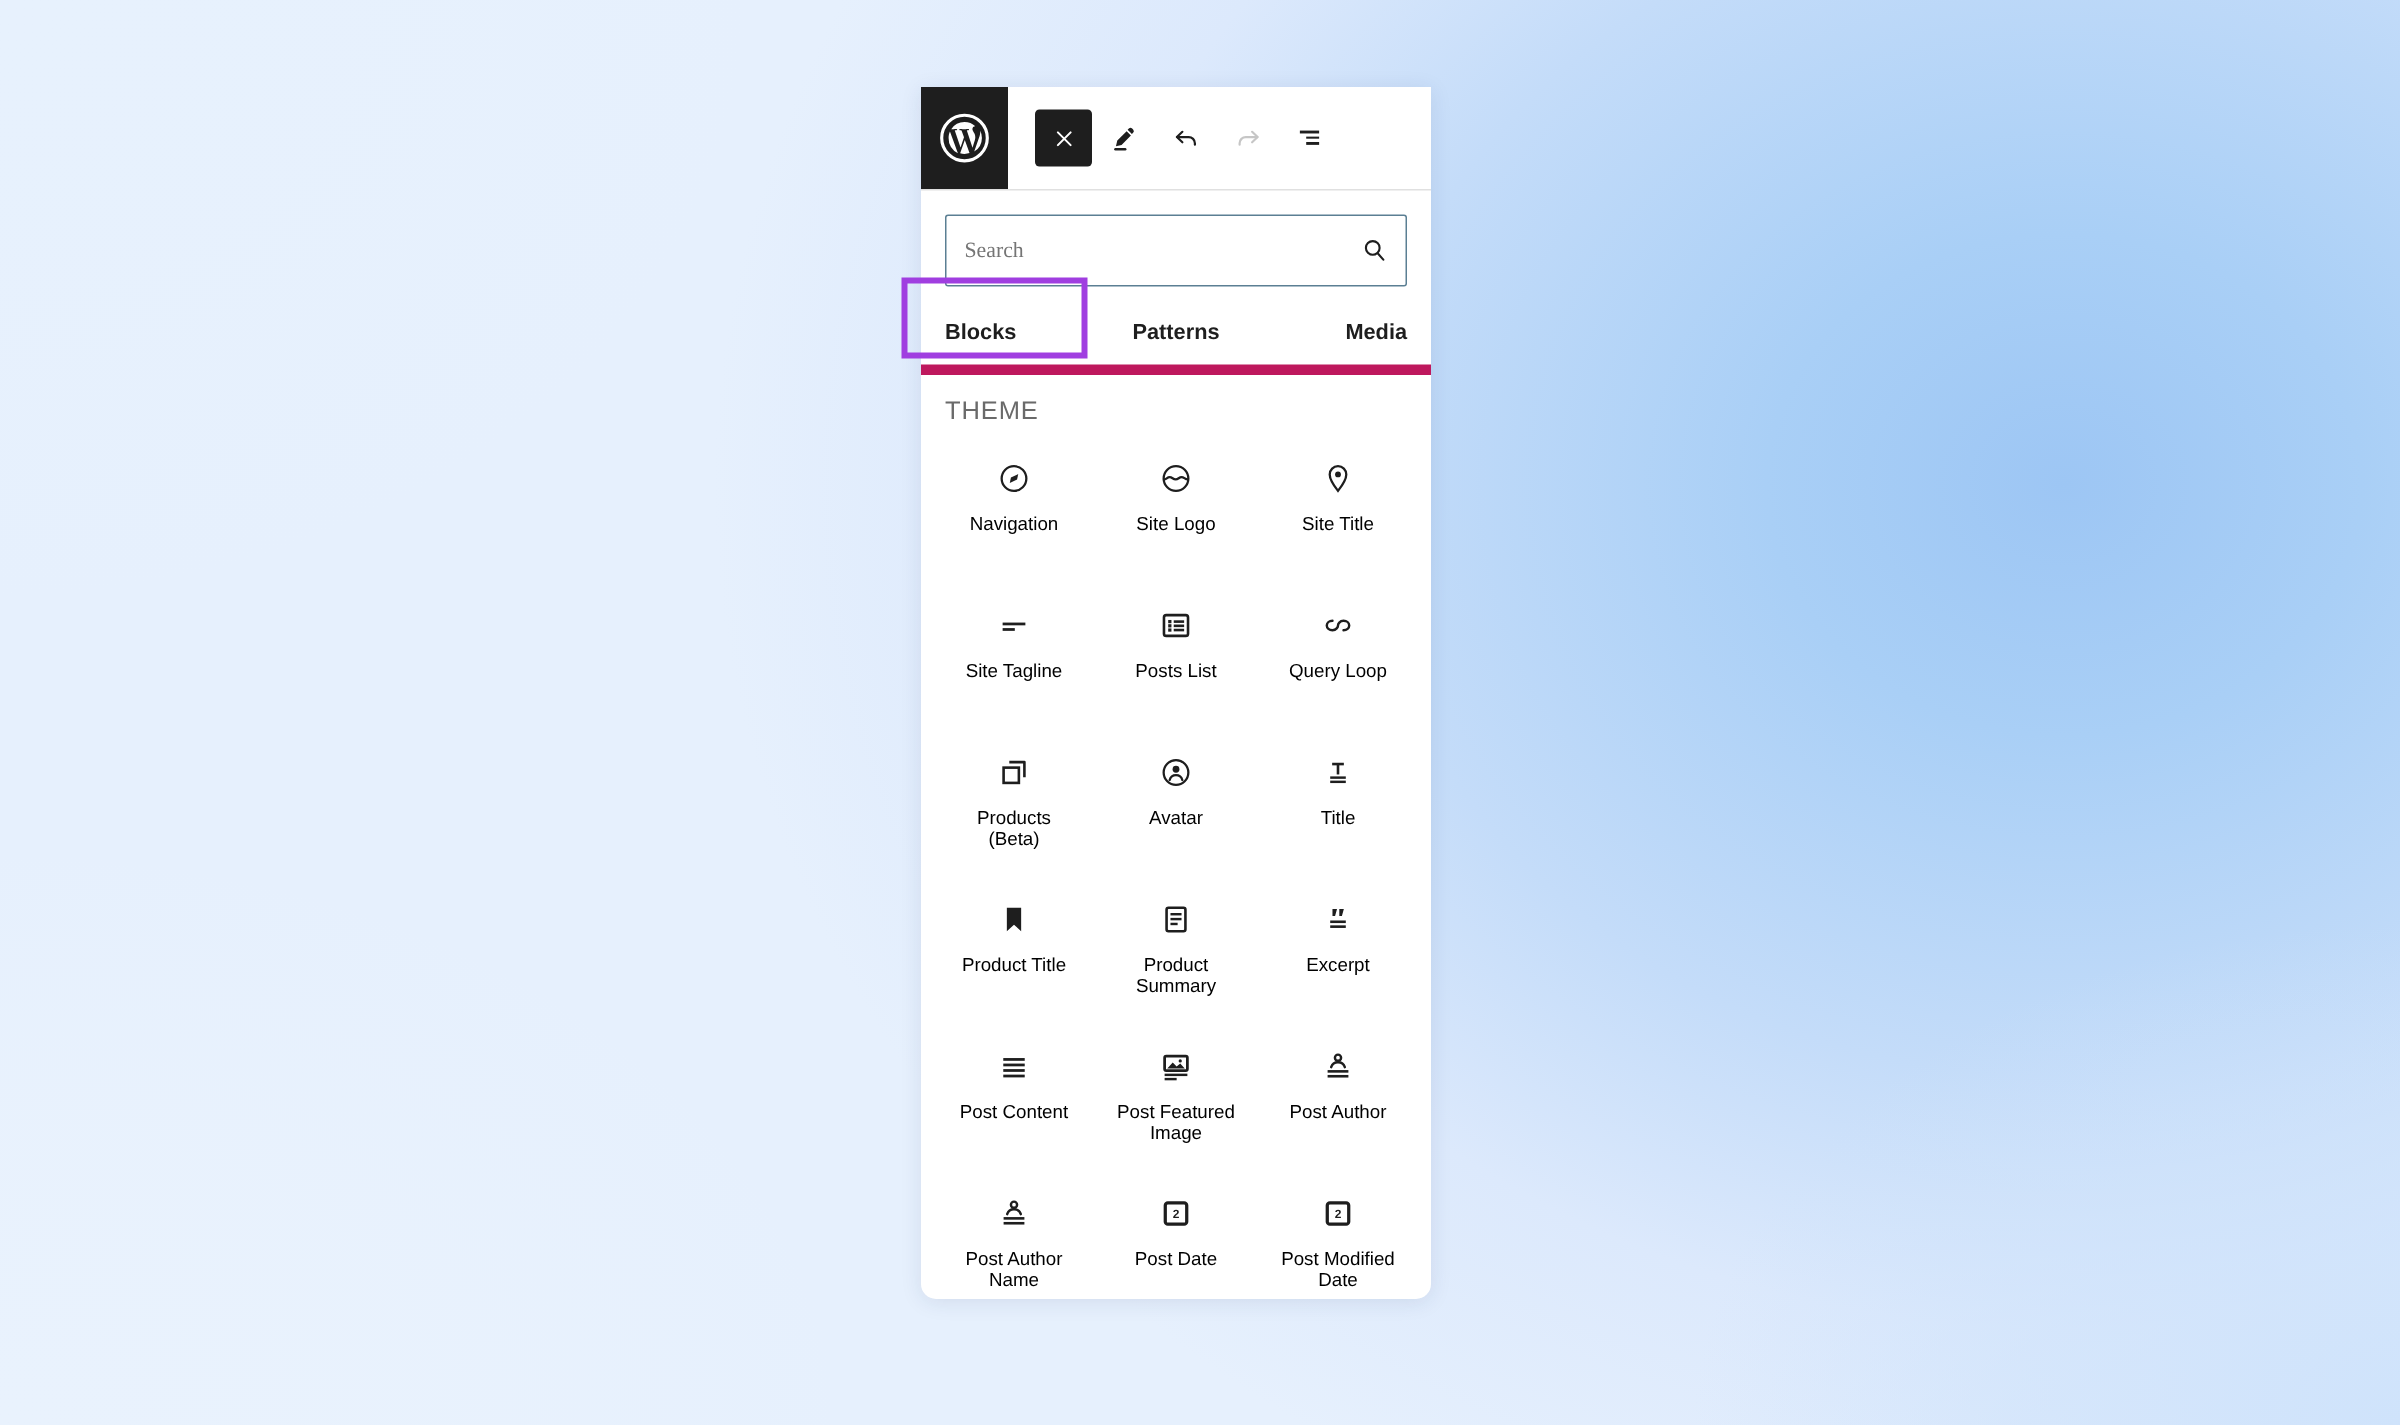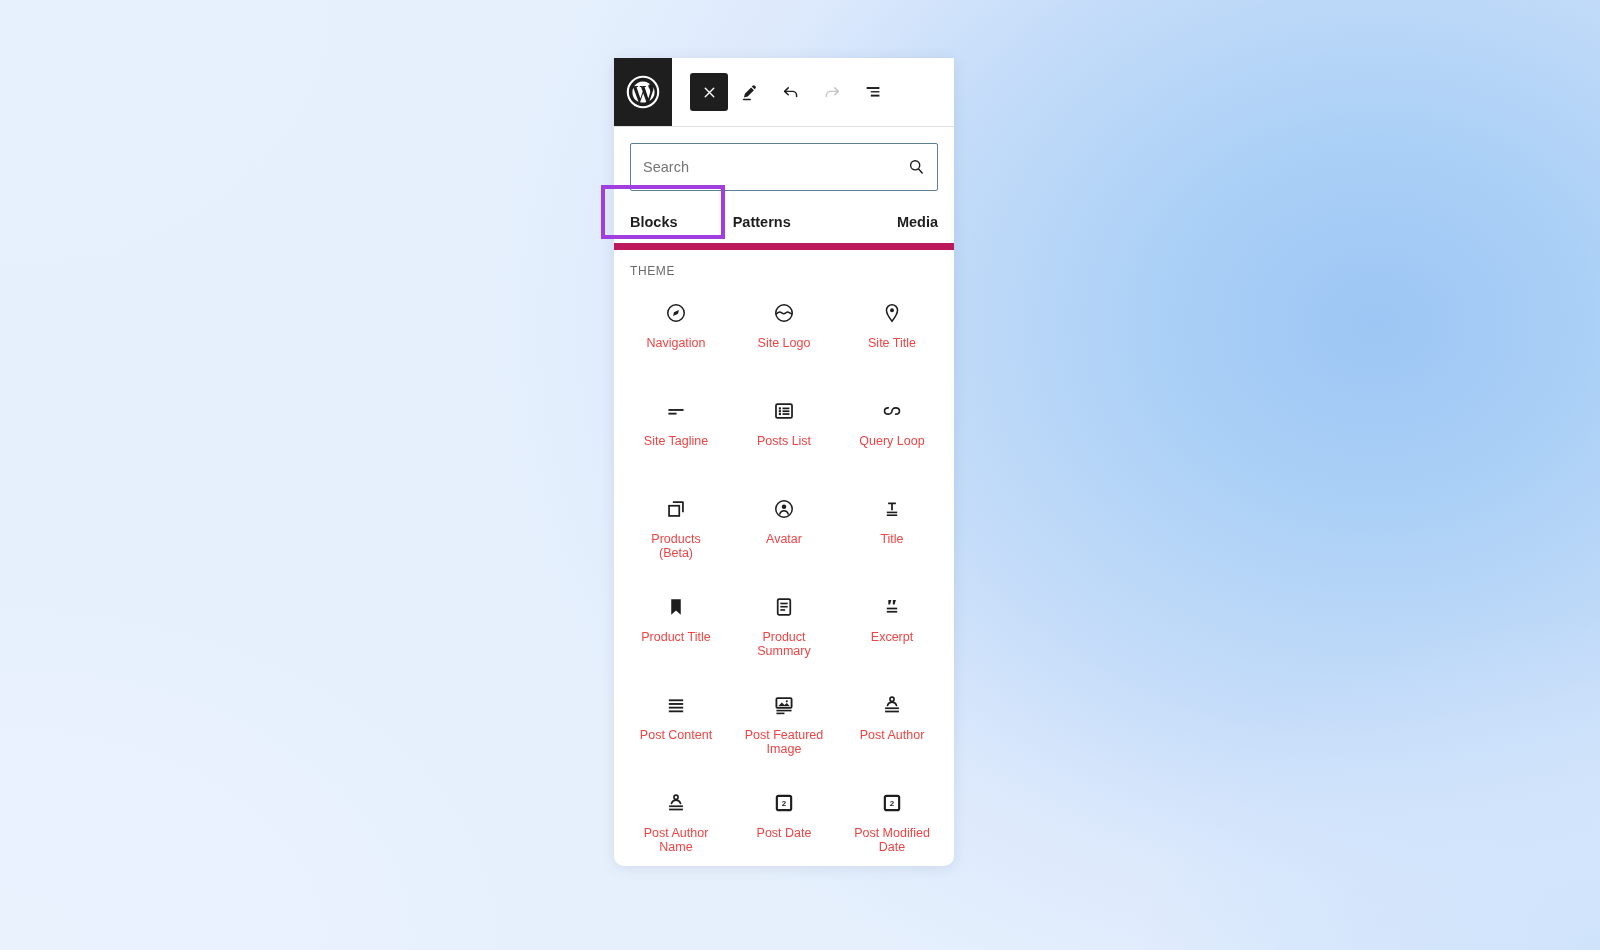--- a/index.html
+++ b/index.html
@@ -111,21 +111,21 @@
     border-radius: 2px;
     background: #ffffff;
     display: flex;
     align-items: center;
   }
   #search-input {
     flex: 1;
     border: none;
     outline: none;
     background: transparent;
-    font-family: Liberation Sans, sans-serif;
+    font-family: Liberation Serif, serif;
     font-size: 14.5px;
     color: #1e1e1e;
     padding: 0 36px 0 12px;
     height: 100%;
   }
   #search-input::placeholder { color: #757575; opacity: 1; }
   #search-icon {
     position: absolute;
     right: 11px;
     top: 50%;
@@ -148,21 +148,21 @@
     text-align: left;
     padding: 12px 0 13px 0;
     font-size: 14.5px;
     font-weight: 700;
     color: #1e1e1e;
     background: transparent;
     border: none;
     font-family: "Liberation Sans", sans-serif;
     cursor: default;
   }
-  .tab.center { }
+  .tab.center { text-align: center; }
   .tab.right { text-align: right; }
 
   
   #highlight-box {
     position: absolute;
     left: 601px;
     top: 185px;
     width: 124px;
     height: 54px;
     border: 4px solid #a03ee0;
@@ -172,21 +172,21 @@
     pointer-events: none;
   }
 
   
   #block-list {
     flex: 1;
     overflow: hidden;
     padding: 0 8px;
   }
   #category-label {
-    font-size: 12px;
+    font-size: 17px;
     letter-spacing: 0.6px;
     color: #6a6a6a;
     text-transform: uppercase;
     padding: 14px 8px 6px 8px;
     font-family: "Liberation Sans", sans-serif;
   }
   #block-grid {
     display: grid;
     grid-template-columns: repeat(3, 1fr);
     row-gap: 0;
@@ -207,21 +207,21 @@
     height: 30px;
     display: flex;
     align-items: center;
     justify-content: center;
     color: #1e1e1e;
     margin-bottom: 8px;
   }
   .block-label {
     font-size: 12.5px;
     line-height: 1.15;
-    color: #ef4444;
+    color: #000000;
     text-align: center;
     max-width: 92px;
     white-space: pre-line;
   }
 </style>
 </head>
 <body>
 
 <div id="bg-gradient"></div>
 <div id="bg-corner-tl"></div>

